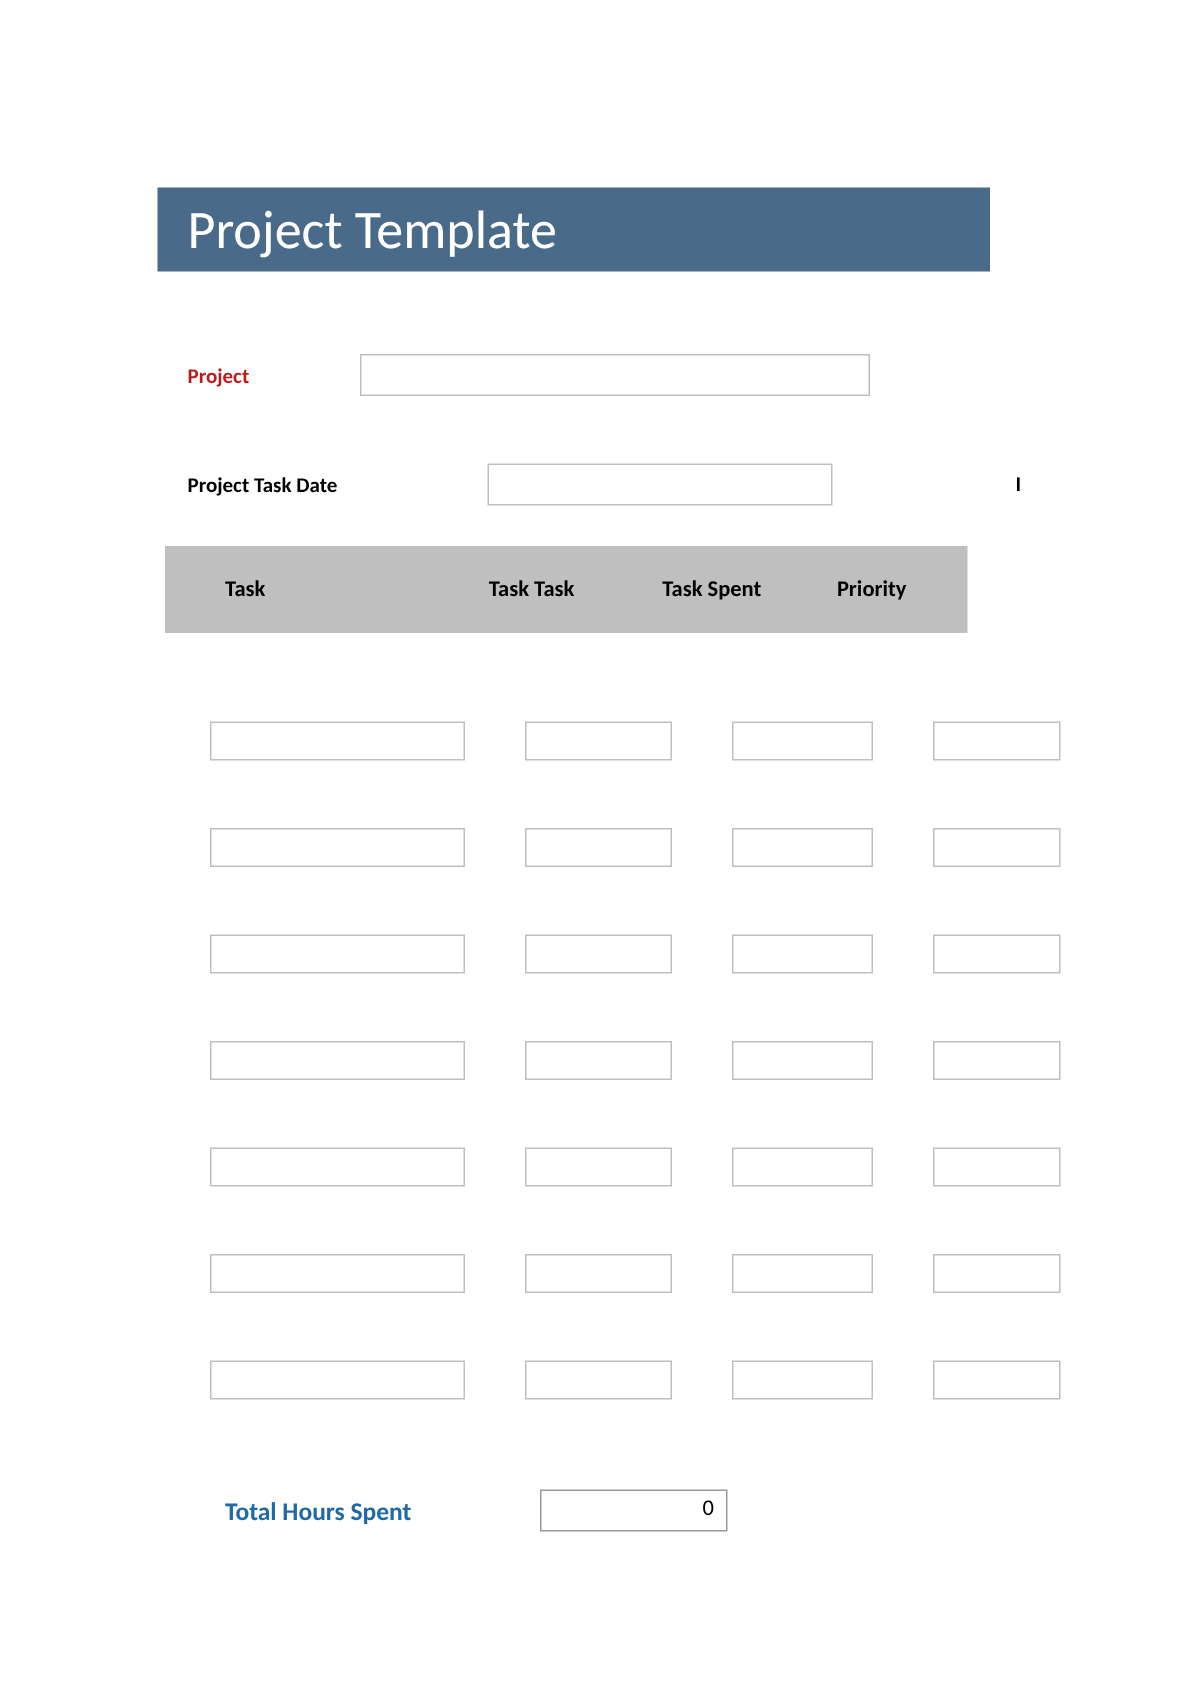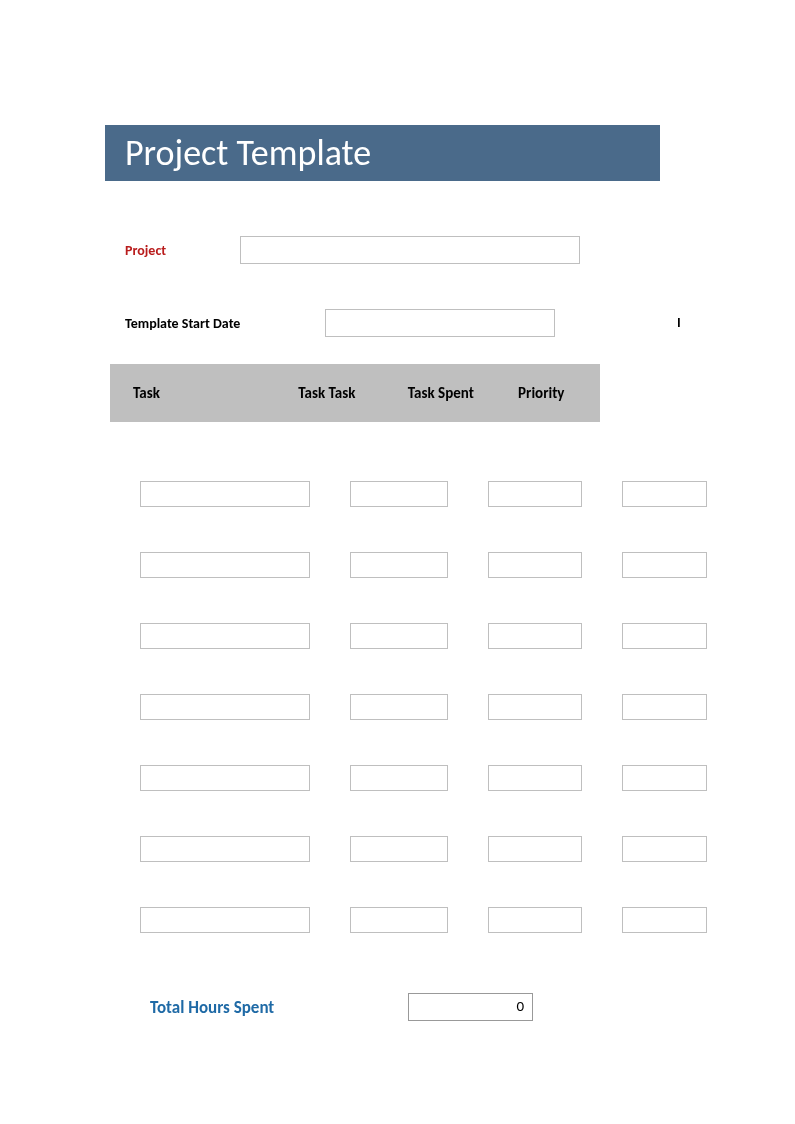--- a/index.html
+++ b/index.html
@@ -63,27 +63,27 @@
       position: absolute;
       left: 552px;
       top: 5px;
       color: #000;
       font-size: 14px;
       font-weight: bold;
     }
     .table-header {
       background: #bfbfbf;
       display: flex;
-      padding: 5px 0 5px 8px;
+      padding: 5px 0 5px 25px;
       font-size: 15px;
       font-weight: bold;
       color: #000;
       margin-top: 10px;
       margin-left: 20px;
-      width: 490px;
+      width: 535px;
     }
     .col-task { width: 182px; }
     .col-type { width: 107px; }
     .col-status { width: 108px; }
     .col-priority { width: 90px; }
     .table-body {
       margin-left: 20px;
       padding-top: 14px;
       width: 540px;
     }
@@ -102,21 +102,20 @@
     .cell-status { width: 94px; }
     .cell-priority { width: 85px; }
     .summary {
       margin-top: 30px;
       margin-left: 30px;
     }
     .summary-row {
       display: flex;
       align-items: center;
       margin-bottom: 10px;
-      gap: 48px;
     }
     .summary-label {
       color: #1f6aa6;
       font-size: 17px;
       font-weight: bold;
       width: 180px;
     }
     .summary-value {
       border: 1px solid #999;
       width: 125px;
@@ -136,21 +135,21 @@
 <body>
 
 <div class="title-bar">Project Template</div>
 
 <div class="field-row">
   <span class="field-label">Project</span>
   <input type="text" class="field-input project-input" value="" style="">
 </div>
 
 <div class="field-row date-row">
-  <span class="field-label-wide">Template Start Date</span>
+  <span class="field-label-wide">Project Task Date</span>
   <input type="text" class="field-input date-input" value="" style="">
   <span class="vertical-mark">I</span>
 </div>
 
 <div class="table-header">
   <span class="col-task">Task</span>
   <span class="col-type">Task Task</span>
   <span class="col-status">Task Spent</span>
   <span class="col-priority">Priority</span>
 </div>

